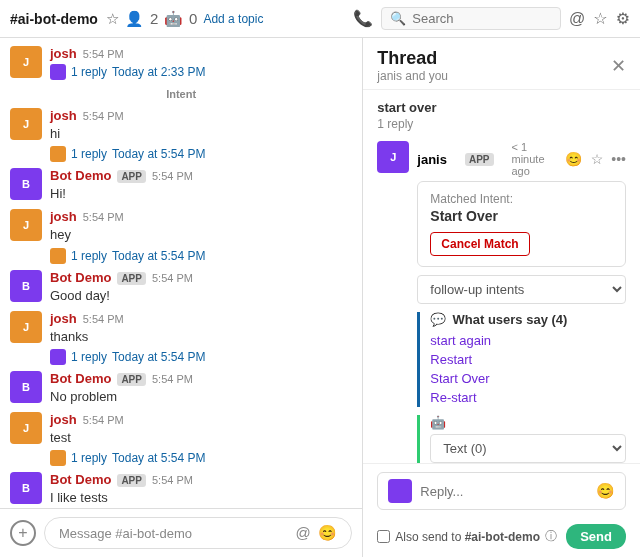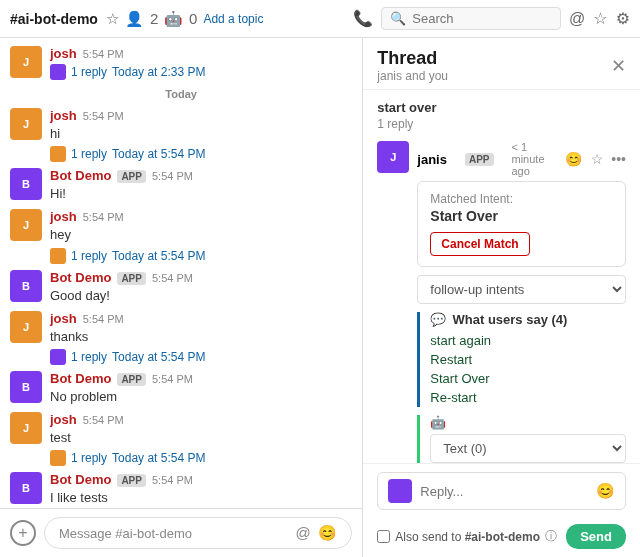--- a/index.html
+++ b/index.html
@@ -69,21 +69,21 @@
     .matched-value { font-weight: 700; font-size: 14px; color: #333; margin-bottom: 8px; }
     .cancel-match-btn { border: 1px solid #cc0000; color: #cc0000; background: #fff; padding: 4px 10px; border-radius: 4px; font-size: 12px; cursor: pointer; font-weight: 600; }
 
     .dropdown-row { display: flex; margin-bottom: 8px; justify-content: center; }
     .dropdown-wrapper { position: relative; width: 100%; }
     .dropdown-wrapper select { width: 100%; border: 1px solid #ddd; border-radius: 4px; padding: 5px 8px; font-size: 13px; color: #555; background: #fff; cursor: pointer; }
 
     .section-label { font-size: 13px; color: #333; font-weight: 600; display: flex; align-items: center; gap: 6px; margin: 6px 0 4px; }
 
     .intent-list { border-left: 3px solid #9c27b0; padding-left: 10px; margin-bottom: 8px; }
-    .intent-item { font-size: 13px; color: #14532d; padding: 2px 0; }
+    .intent-item { font-size: 13px; color: #6d28d9; padding: 2px 0; }
 
     .response-row { display: flex; align-items: center; gap: 6px; margin-bottom: 8px; }
     .response-select-wrapper { position: relative; flex: 1; }
     .response-select-wrapper select { width: 100%; border: 1px solid #ddd; border-radius: 4px; padding: 5px 8px; font-size: 13px; color: #555; background: #fff; }
 
     .what-label { font-size: 13px; color: #333; display: flex; align-items: center; gap: 6px; margin-bottom: 6px; }
 
     .left-bar-green { border-left: 3px solid #2ecc71; padding-left: 10px; }
     .left-bar-blue { border-left: 3px solid #1264a3; padding-left: 10px; }
 
@@ -136,21 +136,21 @@
             <span class="msg-time">5:54 PM</span>
           </div>
           <div class="reply-line">
             <div class="r-avatar r-avatar-bot"></div>
             <span>1 reply</span>
             <span>Today at 2:33 PM</span>
           </div>
         </div>
       </div>
 
-      <div class="date-divider">Today</div>
+      <div class="date-divider">Intent</div>
 
       <div class="msg-group">
         <div class="avatar avatar-josh">J</div>
         <div class="msg-content">
           <div class="msg-header">
             <span class="msg-author">josh</span>
             <span class="msg-time">5:54 PM</span>
           </div>
           <div class="msg-text">hi</div>
           <div class="reply-line">

